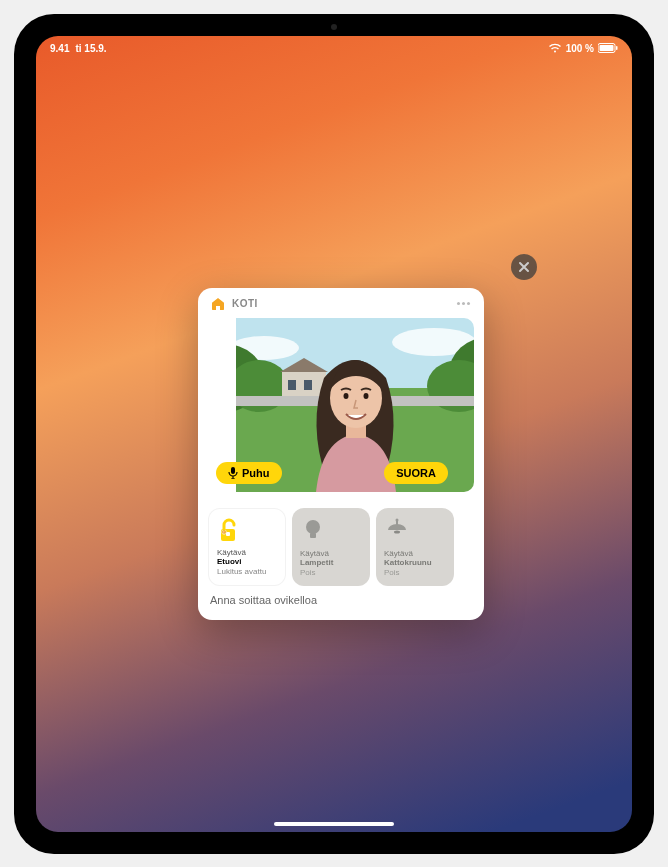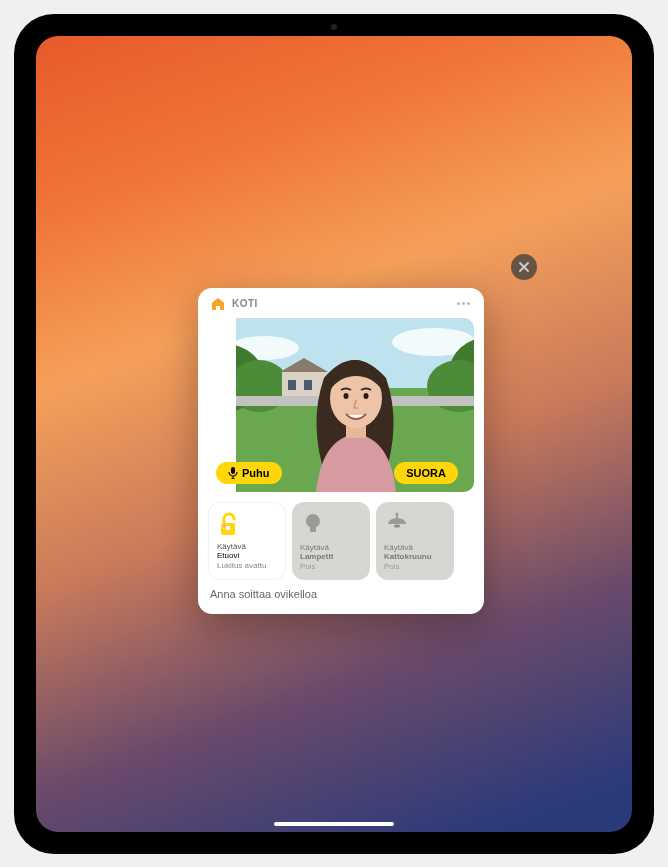--- a/index.html
+++ b/index.html
@@ -144,52 +144,52 @@
       font-size: 11px;
       font-weight: 600;
       display: flex;
       align-items: center;
       gap: 4px;
       cursor: pointer;
     }
     .live-badge {
       position: absolute;
       bottom: 8px;
-      right: 16px;
+      right: 26px;
       background: #ffd60a;
       color: #000;
       border-radius: 14px;
       padding: 5px 12px;
       font-size: 11px;
       font-weight: 700;
     }
 
     .tiles {
       display: flex;
       gap: 6px;
-      padding: 10px 10px 8px;
+      padding: 16px 10px 8px;
     }
     .tile {
       width: 78px;
       height: 78px;
       border-radius: 12px;
       padding: 8px;
       display: flex;
       flex-direction: column;
       justify-content: space-between;
       cursor: pointer;
     }
     .tile-unlocked { background: #fff; border: 1px solid rgba(0,0,0,0.05); }
     .tile-off { background: #d8d6d2; }
     .tile-icon { height: 26px; display: flex; align-items: flex-start; }
     .tile-icon svg { width: 26px; height: 26px; }
     .tile-labels { display: flex; flex-direction: column; }
     .tile-room { font-size: 8px; font-weight: 500; color: #555; line-height: 1.1; }
     .tile-room-off { color: #7a7a76; }
-    .tile-device { font-size: 8px; font-weight: 400; color: #000; line-height: 1.2; }
+    .tile-device { font-size: 8px; font-weight: 700; color: #000; line-height: 1.2; }
     .tile-device-off { color: #7a7a76; font-weight: 700; }
     .tile-status { font-size: 8px; font-weight: 500; color: #888; line-height: 1.2; }
     .tile-status-off { color: #9a9a96; }
 
     .card-footer {
       padding: 0 12px 14px;
     }
     .address {
       font-size: 12px;
       font-weight: 700;
@@ -211,20 +211,41 @@
       background: #222;
     }
   </style>
 </head>
 <body>
 
 <div class="ipad-frame">
   <div class="camera-dot"></div>
   <div class="screen">
 
+    <div class="status-bar">
+      <div class="status-left">
+        <span>9.41</span>
+        <span>ti 15.9.</span>
+      </div>
+      <div class="status-right">
+        <span>
+          <svg width="14" height="10" viewBox="0 0 14 10">
+              <path d="M7 9.5a1 1 0 100-2 1 1 0 000 2zm-3-3a4.5 4.5 0 016 0l1-1a6 6 0 00-8 0zm-2-2.5a7.5 7.5 0 0110 0l1-1a9 9 0 00-12 0z" fill="#fff"></path>
+            </svg>
+        </span>
+        <span>100 %</span>
+        <span>
+          <svg width="20" height="10" viewBox="0 0 20 10">
+              <rect x="0" y="0.5" width="17" height="9" rx="2" fill="none" stroke="#fff" stroke-width="1"></rect>
+              <rect x="1.5" y="2" width="14" height="6" rx="1" fill="#fff"></rect>
+              <rect x="18" y="3" width="1.5" height="4" rx="0.7" fill="#fff"></rect>
+            </svg>
+        </span>
+      </div>
+    </div>
 
     <div class="close-btn">
       <svg viewBox="0 0 12 12">
           <path d="M2 2l8 8M10 2l-8 8" stroke="#ccc" stroke-width="2" stroke-linecap="round"></path>
         </svg>
     </div>
 
     <div class="card">
 
       <div class="card-header">

